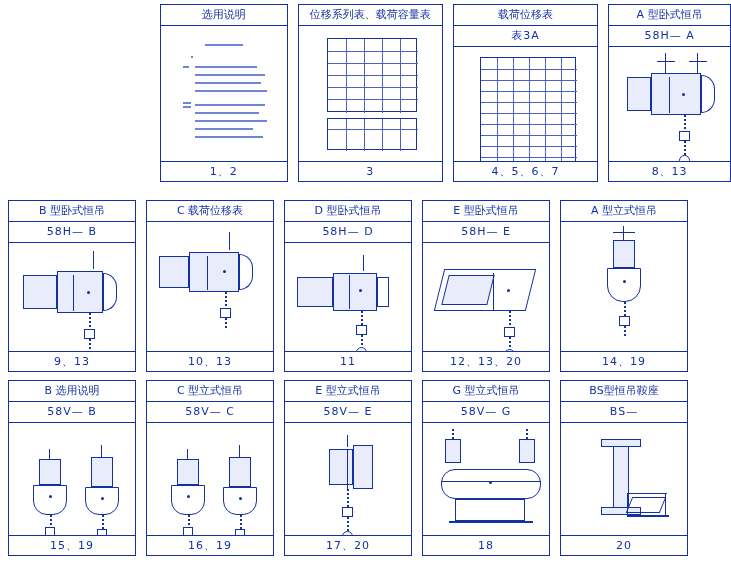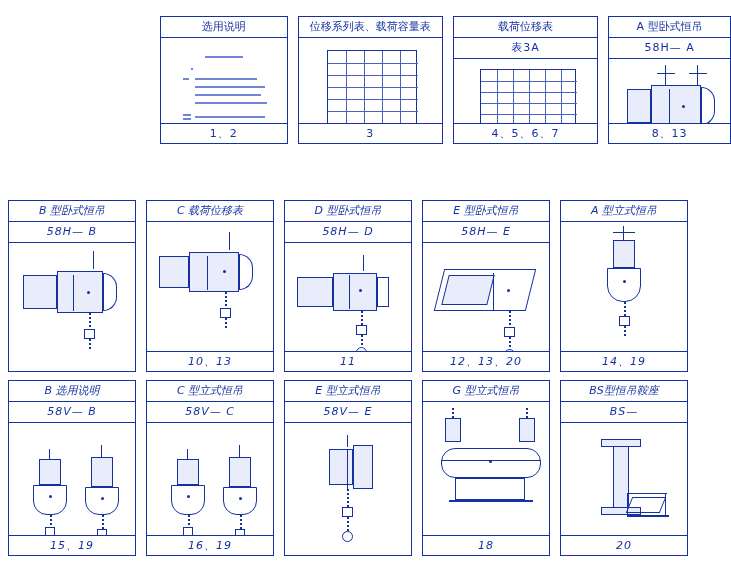--- a/index.html
+++ b/index.html
@@ -6,21 +6,21 @@
   body{
     width:731px;height:566px;
     background:#ffffff;
     font-family:"DejaVu Sans","Liberation Sans",sans-serif;
     color:#1331a0;
     overflow:hidden;
   }
   .sheet{position:relative;width:731px;height:566px;}
 
   .row{display:flex;position:absolute;left:0;width:731px;}
-  #row1{top:16px;height:128px;}
+  #row1{top:4px;height:178px;}
   #row2{top:200px;height:172px;}
   #row3{top:380px;height:176px;}
 
   .card{
     border:1.5px solid #1331a0;
     box-sizing:border-box;
     background:#fff;
     display:flex;flex-direction:column;
     margin-right:10px;
   }
@@ -55,21 +55,21 @@
     letter-spacing:1px;
   }
 
   
   .c-r1-1{width:130px;margin-left:160px;}
   .c-r1-2{width:148px;}
   .c-r1-3{width:148px;}
   .c-r1-4{width:125px;}
 
   
-  .c5{width:128px;font-style:italic;}
+  .c5{width:128px;}
   .c5:first-child{margin-left:8px;}
 
   
   .ln{position:absolute;background:#1331a0;}
   .bx{position:absolute;border:1.2px solid #1331a0;box-sizing:border-box;}
   .bxf{position:absolute;border:1.2px solid #1331a0;box-sizing:border-box;background:#e8ecfb;}
   .dot{position:absolute;width:3px;height:3px;border-radius:50%;background:#1331a0;}
   .hk{position:absolute;border:1.2px solid #1331a0;border-radius:50%;box-sizing:border-box;}
 
   
@@ -191,20 +191,21 @@
         <div class="bxf" style="left:14px;top:32px;width:34px;height:34px;"></div>
         <div class="bxf" style="left:48px;top:28px;width:46px;height:42px;"></div>
         <div class="bx" style="left:94px;top:30px;width:14px;height:38px;border-radius:0 16px 16px 0;"></div>
         <div class="ln" style="left:64px;top:32px;width:1px;height:36px;"></div>
         <div class="dot" style="left:78px;top:48px;"></div>
         <div class="chain" style="left:80px;top:70px;height:16px;"></div>
         <div class="bx" style="left:75px;top:86px;width:11px;height:10px;"></div>
         <div class="chain" style="left:80px;top:96px;height:12px;"></div>
 
       </div>
+      <div class="ftr">9、13</div>
     </div>
 
     <div class="card c5">
       <div class="hdr">C 载荷位移表</div>
       <div class="body">
         <div class="ln" style="left:82px;top:10px;width:1px;height:18px;"></div>
         <div class="bxf" style="left:12px;top:34px;width:30px;height:32px;"></div>
         <div class="bxf" style="left:42px;top:30px;width:50px;height:40px;"></div>
         <div class="bx" style="left:92px;top:32px;width:14px;height:36px;border-radius:0 16px 16px 0;"></div>
         <div class="ln" style="left:60px;top:34px;width:1px;height:34px;"></div>
@@ -320,24 +321,26 @@
       <div class="body">
         <div class="ln" style="left:62px;top:12px;width:1px;height:12px;"></div>
         <div class="bxf" style="left:44px;top:26px;width:24px;height:36px;"></div>
         <div class="bxf" style="left:68px;top:22px;width:20px;height:44px;"></div>
         <div class="ln" style="left:62px;top:26px;width:1px;height:40px;"></div>
         <div class="chain" style="left:62px;top:66px;height:18px;"></div>
         <div class="bx" style="left:57px;top:84px;width:11px;height:10px;"></div>
         <div class="chain" style="left:62px;top:94px;height:14px;"></div>
         <div class="hk" style="left:57px;top:108px;width:11px;height:11px;"></div>
       </div>
+      <div class="ftr">17、20</div>
     </div>
 
     <div class="card c5">
       <div class="hdr">G 型立式恒吊</div>
+      <div class="hdr2">58V— G</div>
       <div class="body">
         <div class="bxf" style="left:22px;top:16px;width:16px;height:24px;"></div>
         <div class="bxf" style="left:96px;top:16px;width:16px;height:24px;"></div>
         <div class="chain" style="left:29px;top:6px;height:10px;"></div>
         <div class="chain" style="left:103px;top:6px;height:10px;"></div>
         <div class="bx" style="left:18px;top:46px;width:100px;height:30px;border-radius:14px;"></div>
         <div class="ln" style="left:18px;top:58px;width:100px;height:1px;"></div>
         <div class="bx" style="left:32px;top:76px;width:70px;height:22px;"></div>
         <div class="ln" style="left:26px;top:98px;width:84px;height:2px;"></div>
         <div class="dot" style="left:66px;top:58px;"></div>

